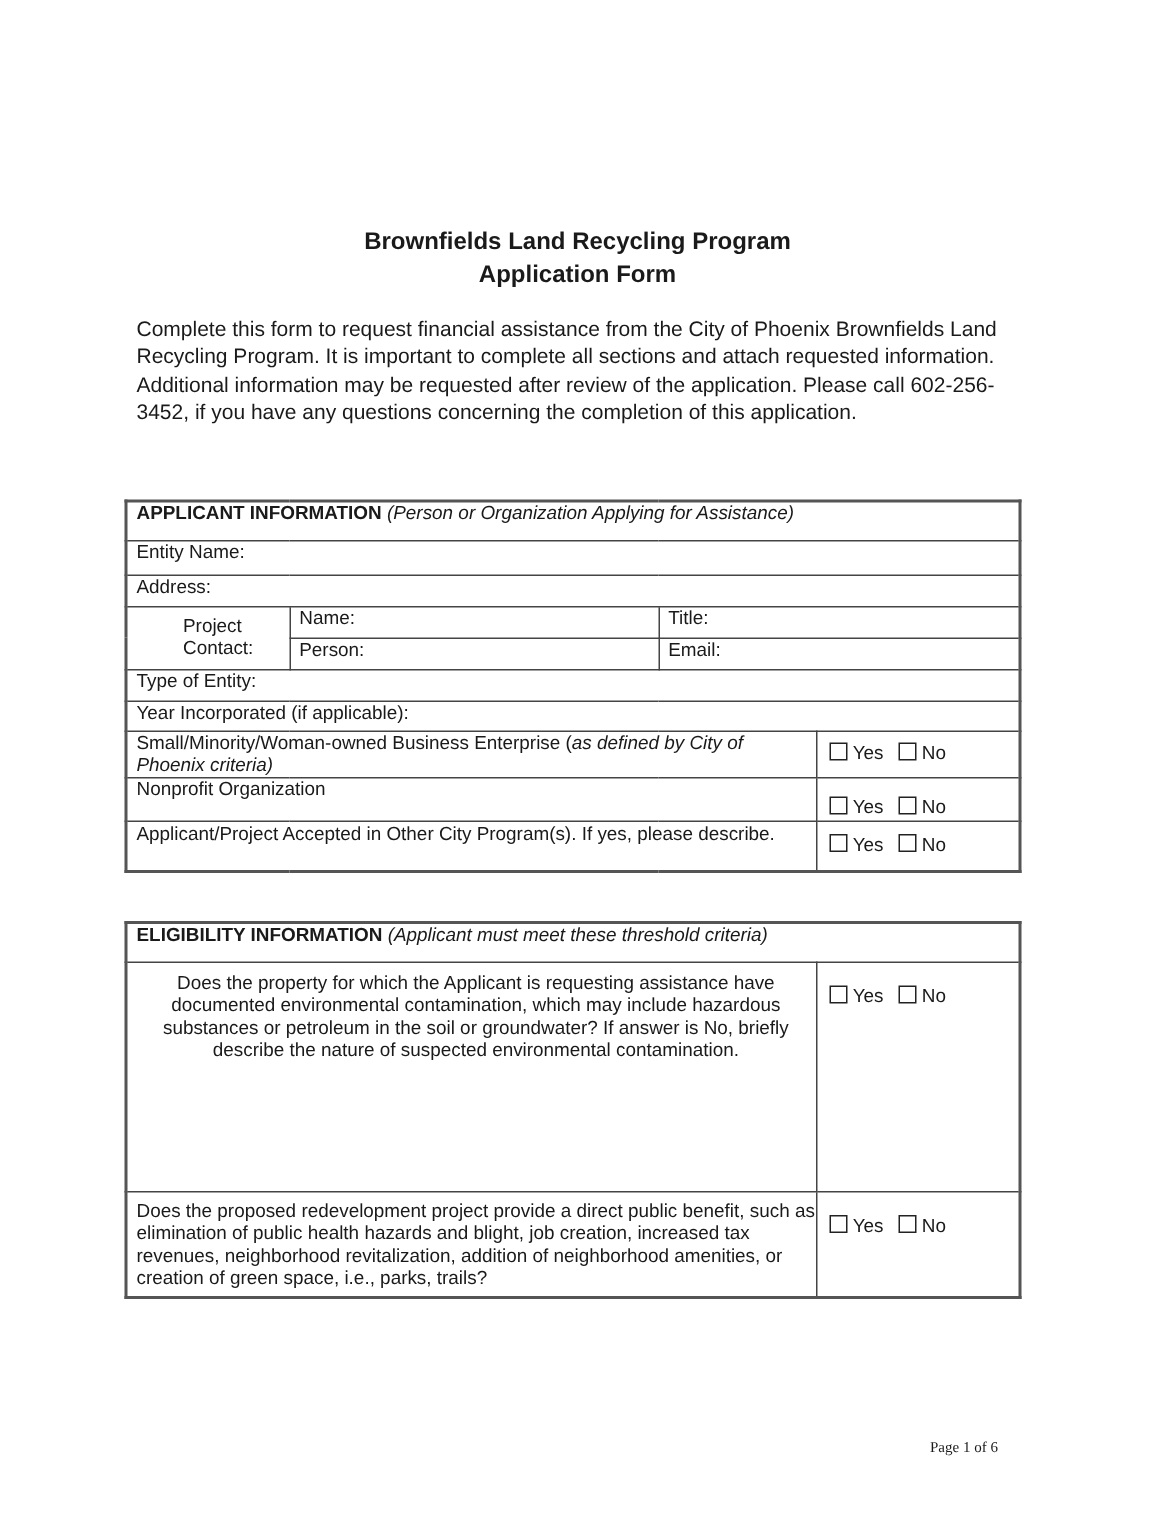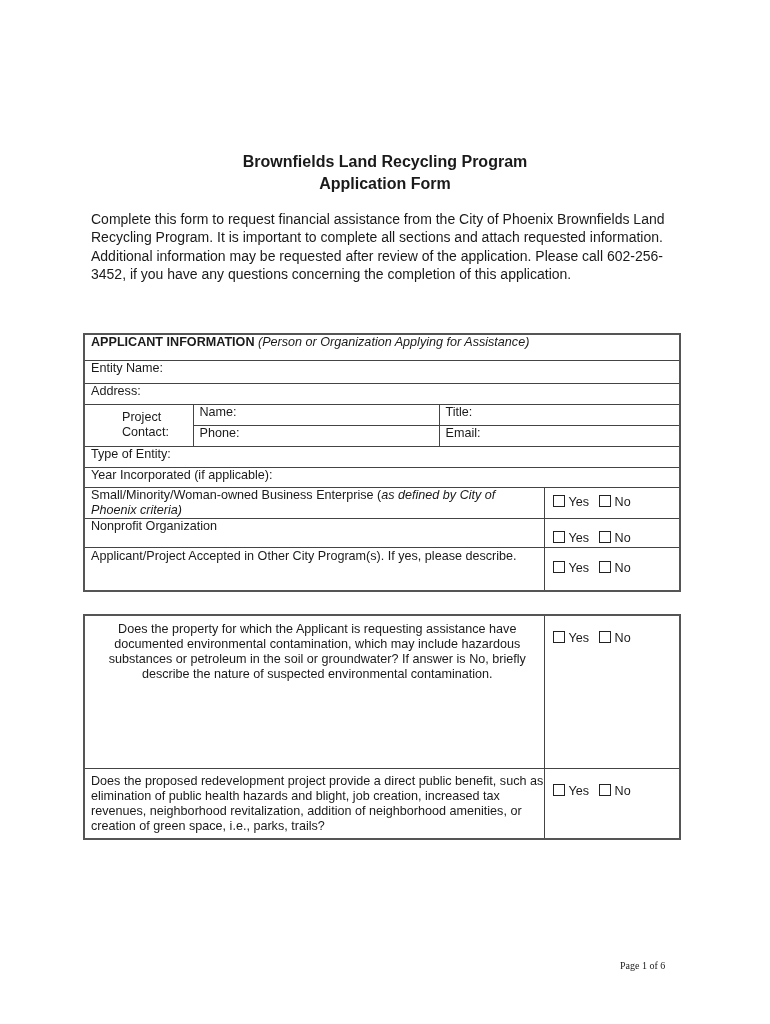--- a/index.html
+++ b/index.html
@@ -41,21 +41,21 @@
       </tr>
   <tr style="height:21px;">
         <td colspan="4"><span>Address:</span></td>
       </tr>
   <tr style="height:21px;">
     <td rowspan="2" style="vertical-align:middle;padding-left:37px;">Project Contact:</td>
     <td><span>Name:</span></td>
     <td colspan="2"><span>Title:</span></td>
   </tr>
   <tr style="height:21px;">
-    <td><span>Phone:</span></td>
+    <td><span>Person:</span></td>
     <td colspan="2"><span>Email:</span></td>
   </tr>
   <tr style="height:21px;">
         <td colspan="4"><span>Type of Entity:</span></td>
       </tr>
   <tr style="height:20px;">
         <td colspan="4"><span>Year Incorporated (if applicable):</span></td>
       </tr>
   <tr style="height:31px;padding-left:16px;">
     <td colspan="3"><span>Small/Minority/Woman-owned Business Enterprise (</span><i>as defined by City of Phoenix criteria)</i></td>
@@ -64,36 +64,39 @@
       <span><span class="box"></span><span>No</span></span>
     </td>
   </tr>
   <tr style="height:29px;">
     <td colspan="3">Nonprofit Organization</td>
     <td class="cb" style="vertical-align:bottom !important; padding-bottom:1px;">
       <span class="opt"><span class="box"></span><span>Yes</span></span>
       <span><span class="box"></span><span>No</span></span>
     </td>
   </tr>
-  <tr style="height:44px;">
+  <tr style="height:34px;">
     <td colspan="3" style="padding-top:1px;">Applicant/Project Accepted in Other City Program(s).  If yes, please describe.</td>
     <td class="cb">
       <span class="opt"><span class="box"></span><span>Yes</span></span>
       <span><span class="box"></span><span>No</span></span>
     </td>
   </tr>
 </tbody>
   </table>
 
 <table class="form" style="left:83px; top:614px; width:596px;">
   <colgroup>
       <col style="width:460px">
       <col style="width:136px">
     </colgroup>
   <tbody>
+      <tr class="hdr" style="height:26px;">
+    <td colspan="2"><b>ELIGIBILITY INFORMATION</b> <i>(Applicant must meet these threshold criteria)</i></td>
+  </tr>
   <tr style="height:153px;">
     <td style="padding-top:6px;text-align:center;">Does the property for which the Applicant is requesting assistance have documented environmental contamination, which may include hazardous substances or petroleum in the soil or groundwater?  If answer is No, briefly describe the nature of suspected environmental contamination.</td>
     <td class="cb" style="vertical-align:top !important; padding-top:15px;">
       <span class="opt"><span class="box"></span><span>Yes</span></span>
       <span><span class="box"></span><span>No</span></span>
     </td>
   </tr>
   <tr style="height:71px;">
     <td style="padding-top:5px;">Does the proposed redevelopment project provide a direct public benefit, such as elimination of public health hazards and blight, job creation, increased tax revenues, neighborhood revitalization, addition of neighborhood amenities, or creation of green space, i.e., parks, trails?</td>
     <td class="cb" style="vertical-align:top !important; padding-top:15px;">

